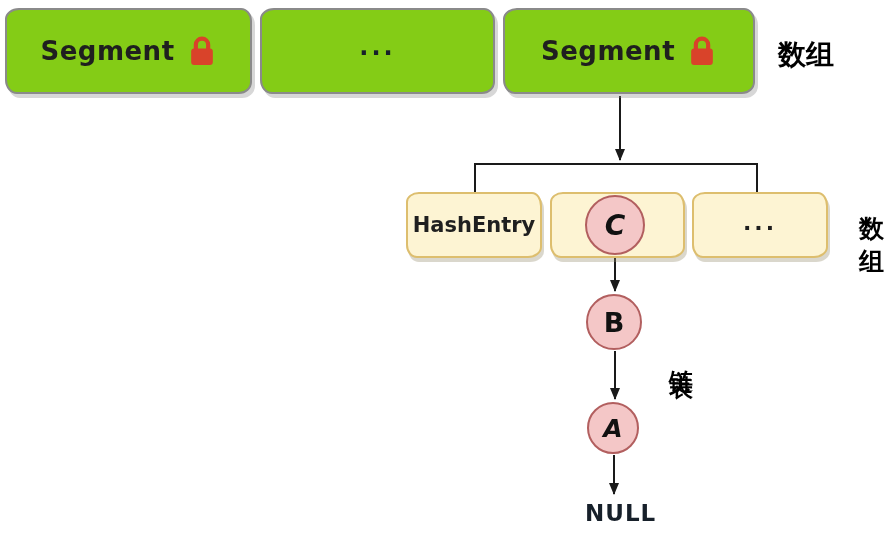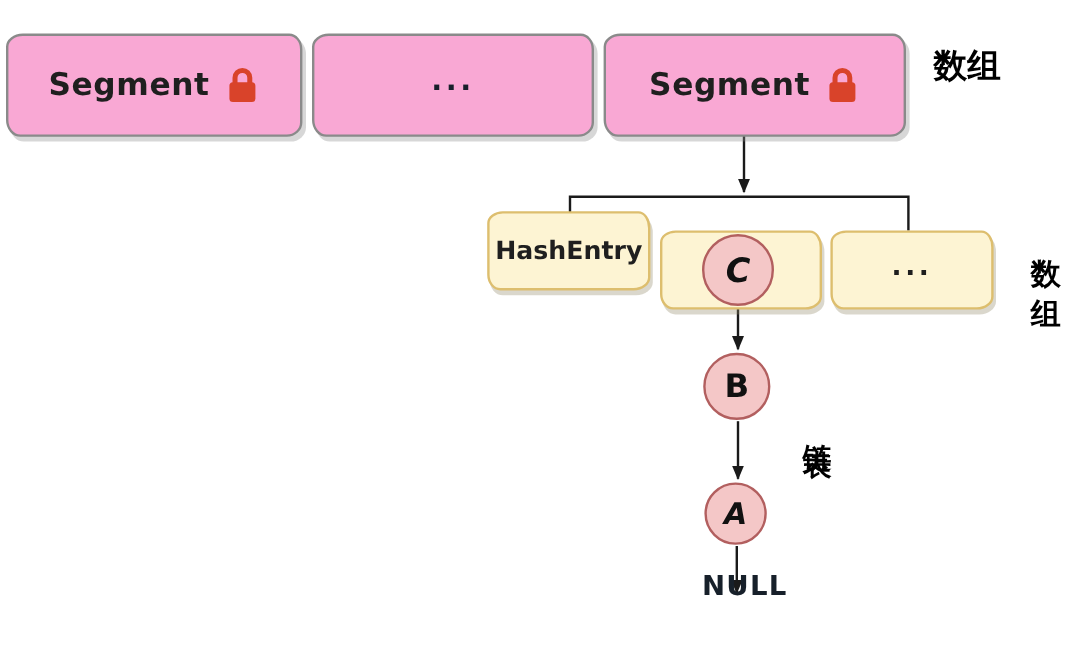--- a/index.html
+++ b/index.html
@@ -7,27 +7,26 @@
     position:relative;
     width:894px;height:543px;
     background:#ffffff;
     font-family:"DejaVu Sans", sans-serif;
     color:#1e1e1e;
     overflow:hidden;
   }
   .abs{position:absolute;}
   
   .seg-box{
-    background:#f9a8d4;
+    background:#84cc16;
     border:2px solid #8a8a8a;
     border-radius:14px 11px 13px 12px / 11px 13px 12px 14px;
     box-shadow:3px 4px 0 rgba(140,140,140,0.35);
     display:flex;align-items:center;justify-content:center;gap:12px;
     box-sizing:border-box;
-    margin-top:20px;
   }
   .seg-text{
     font-size:26px;font-weight:bold;color:#1f1f1f;
     letter-spacing:0.5px;
   }
   .dots{
     font-size:24px;font-weight:bold;color:#17202a;letter-spacing:3px;
     line-height:1;transform:translateY(-4px);
   }
   
@@ -110,35 +109,35 @@
     <span class="lock">
       <svg viewBox="0 0 24 26" width="30" height="32">
         <path d="M7 12 V8 a5 5 0 0 1 10 0 V12" fill="none" stroke="#d9432a" stroke-width="3.4"></path>
         <rect x="3.2" y="11" width="17.6" height="13.4" rx="2.4" fill="#d9432a"></rect>
       </svg>
     </span>
   </div>
 
   <div class="abs cn-label" style="left:762px;top:36px;font-size:28px;">数组</div>
 
-  <div class="abs bucket-box" style="left:406px;top:176px;width:136px;height:66px;">
+  <div class="abs bucket-box" style="left:406px;top:192px;width:136px;height:66px;">
     <span class="bucket-text">HashEntry</span>
   </div>
 
   <div class="abs bucket-box" style="left:550px;top:192px;width:135px;height:66px;"></div>
 
   <div class="abs bucket-box" style="left:692px;top:192px;width:136px;height:66px;">
     <span class="bucket-dots">...</span>
   </div>
 
   <div class="abs cn-label" style="left:843px;top:212px;font-size:25px;">数组</div>
 
   <div class="abs node" style="left:585px;top:195px;width:60px;height:60px;font-size:28px;font-style:italic;">C</div>
 
   <div class="abs node" style="left:586px;top:294px;width:56px;height:56px;font-size:27px;">B</div>
 
   <div class="abs node" style="left:587px;top:402px;width:52px;height:52px;font-size:25px;font-style:italic;">A</div>
 
   <div class="abs cn-label vertical" style="left:653px;top:351px;font-size:24px;">链表</div>
 
-  <div class="abs null-label" style="left:585px;top:476px;width:56px;text-align:center;">NULL</div>
+  <div class="abs null-label" style="left:585px;top:500px;width:56px;text-align:center;">NULL</div>
 
 </div>
 
 </body></html>

